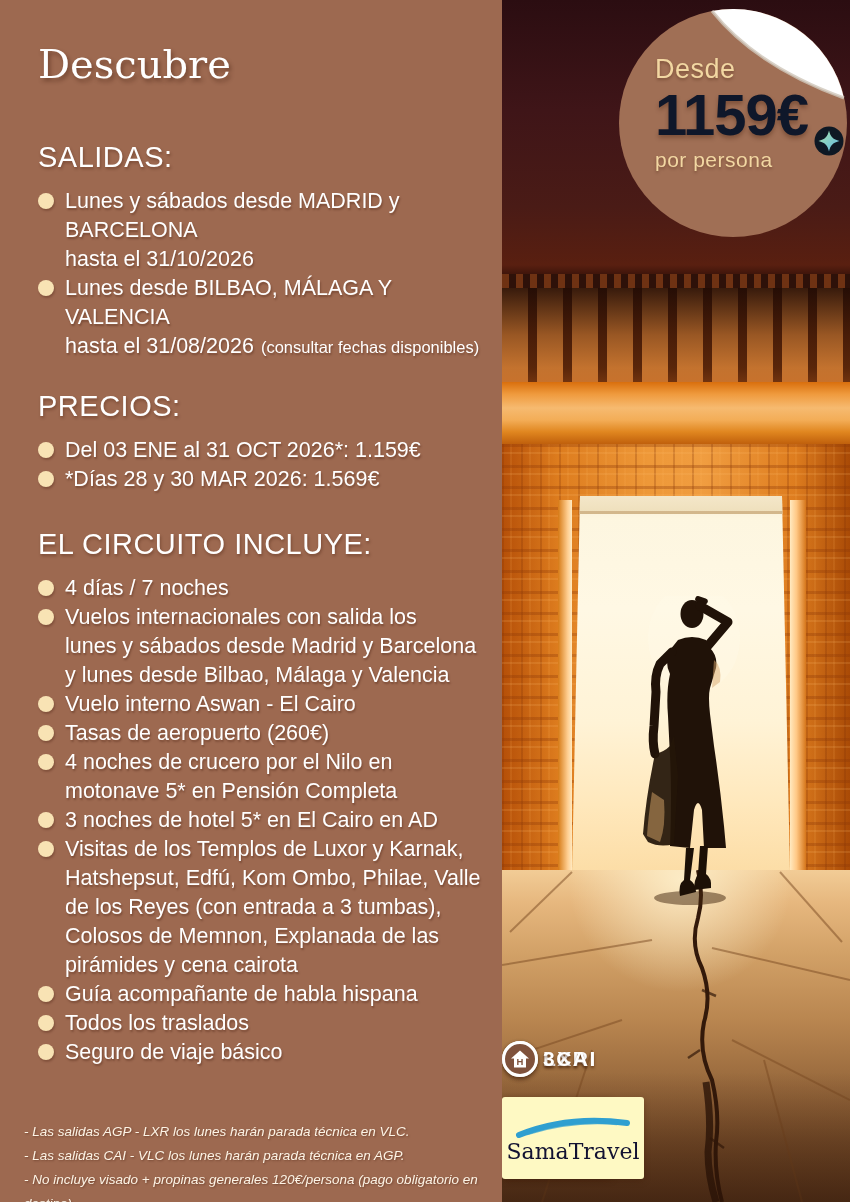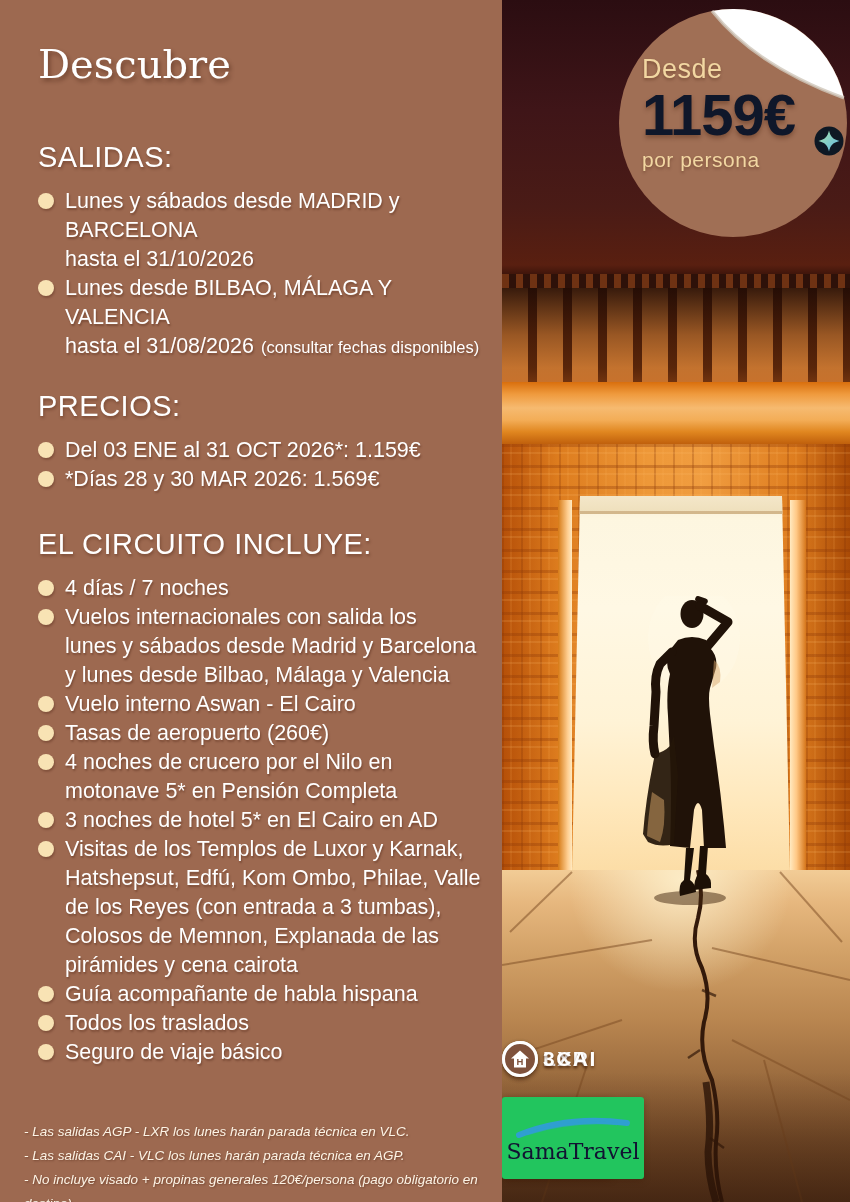--- a/index.html
+++ b/index.html
@@ -63,32 +63,32 @@
   .stat{position:absolute;top:1041px;display:flex;align-items:center;gap:5px;}
   .stat .ic{width:36px;height:36px;border-radius:50%;background:#7f523c;border:3px solid #fff;
       box-sizing:border-box;display:flex;align-items:center;justify-content:center;color:#fff;
       font-size:19px;box-shadow:0 2px 4px rgba(50,20,5,.4);}
   .stat .ic .rot{display:inline-block;transform:rotate(-45deg);}
   .stat .lb{color:#fff;font-weight:bold;font-size:21px;letter-spacing:1.5px;
       text-shadow:0 2px 3px rgba(60,25,5,.6);}
   .stat1{left:24px;} .stat2{left:116px;} .stat3{left:228px;}
 
   
-  .logo{position:absolute;background:#22c55e;border-radius:3px;box-shadow:0 2px 6px rgba(60,25,5,.35);
+  .logo{position:absolute;background:#fef9c3;border-radius:3px;box-shadow:0 2px 6px rgba(60,25,5,.35);
       display:flex;flex-direction:column;align-items:center;justify-content:center;}
   .logo-egypt{left:31px;top:1098px;width:110px;height:80px;}
   .logo-egypt .etxt{font-family:"DejaVu Serif",serif;font-style:italic;font-size:36px;
       color:#2c3c9f;transform:rotate(-3deg);line-height:1;}
   .logo-sama{left:175px;top:1097px;width:142px;height:82px;}
   .logo-sama .stxt{font-family:"DejaVu Serif",serif;font-size:22px;color:#121232;line-height:1;margin-top:2px;}
 
   
   .sticker{position:absolute;left:616px;top:6px;width:234px;height:234px;}
   .sticker svg{position:absolute;left:0;top:0;}
-  .sticker .stext{position:absolute;left:26px;top:48px;color:#f2d7a2;}
+  .sticker .stext{position:absolute;left:39px;top:48px;color:#f2d7a2;}
   .stext .pre{font-size:27px;letter-spacing:.5px;text-shadow:0 2px 3px rgba(60,25,10,.35);}
   .stext .price{font-size:58px;font-weight:bold;color:#0f172a;line-height:1.05;letter-spacing:-1px;
       text-shadow:0 3px 4px rgba(60,25,10,.35);}
   .stext .suf{font-size:21px;letter-spacing:.5px;margin-top:2px;text-shadow:0 2px 3px rgba(60,25,10,.35);}
   .sparkle{position:absolute;left:814px;top:126px;width:30px;height:30px;}
 </style>
 </head>
 <body>
 
 <div class="poster">

